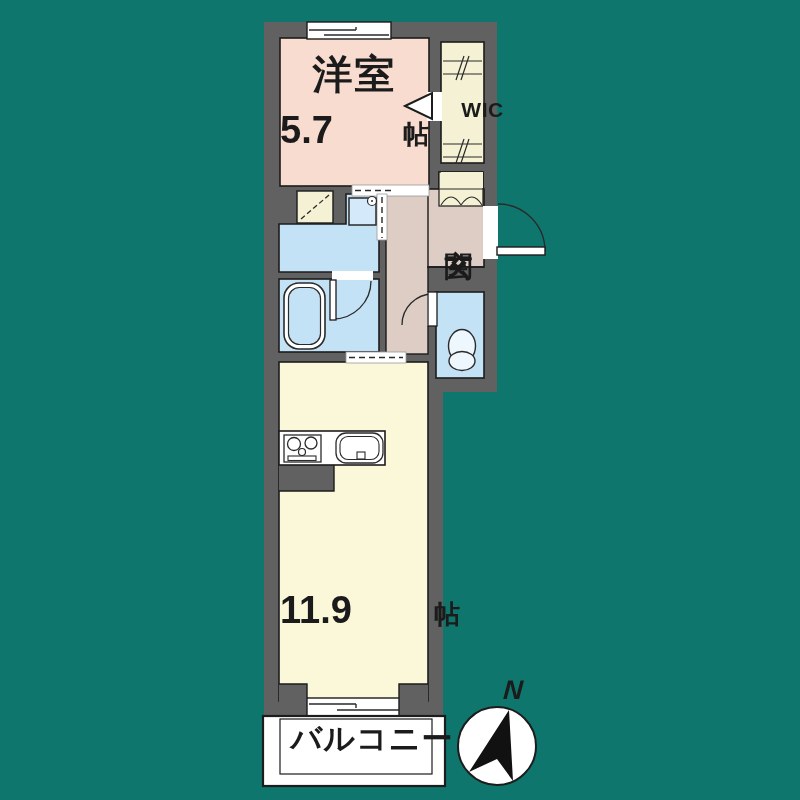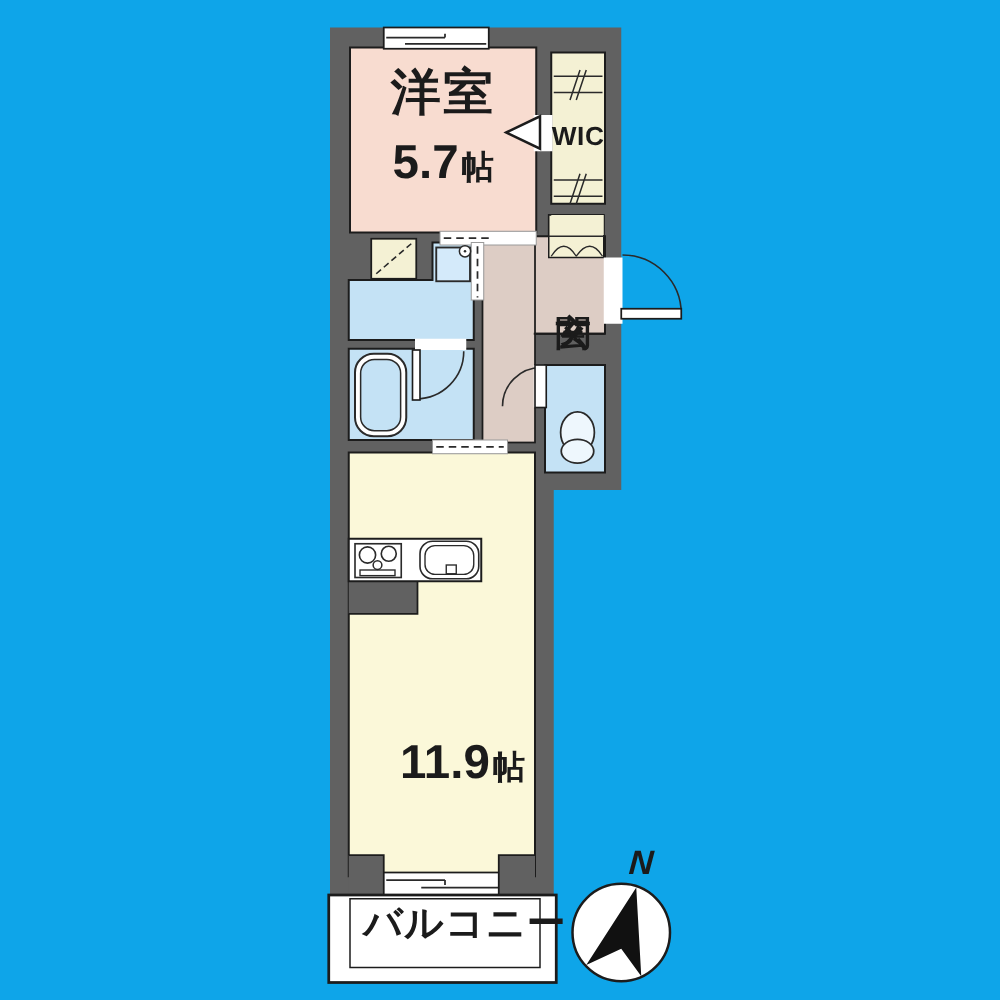--- a/index.html
+++ b/index.html
@@ -1,22 +1,22 @@
 <!DOCTYPE html>
 <html><head>
 <meta charset="utf-8">
 <style>
   html,body{margin:0;padding:0;background:#fff;}
-  .page{position:relative;width:800px;height:800px;background:#0ea5e9;overflow:hidden;
+  .page{position:relative;width:800px;height:800px;background:#0f766e;overflow:hidden;
         font-family:"Liberation Sans","DejaVu Sans",sans-serif;}
   svg{position:absolute;left:0;top:0;}
   .lbl{position:absolute;color:#1b1b1b;font-weight:700;text-align:center;line-height:1.1;
        white-space:nowrap;}
   .lbl .unit{font-size:26px;}
-  .area{display:flex;justify-content:center;align-items:baseline;gap:2px;}
+  .area{display:flex;justify-content:space-between;align-items:baseline;gap:2px;}
   .vertical{writing-mode:vertical-rl;text-orientation:upright;letter-spacing:4px;}
   .n-mark{font-style:italic;transform:skewX(-4deg);}
 </style>
 </head>
 <body>
 
 <div class="page">
 
 <svg width="800" height="800" viewBox="0 0 800 800">
 
@@ -145,21 +145,21 @@
     <polygon points="509,710 469,772 497,759 513,781" fill="#111111"></polygon>
   </g>
 </svg>
 
   <div class="lbl" style="left:280px;top:52px;width:149px;font-size:40px;letter-spacing:2px;">洋室</div>
   <div class="lbl area" style="left:280px;top:110px;width:149px;font-size:38px;">
     <span>5.7</span>
       <span class="unit">帖</span>
   </div>
 
-  <div class="lbl" style="left:440px;top:98px;width:45px;font-size:21px;letter-spacing:0.5px;">WIC</div>
+  <div class="lbl" style="left:460px;top:98px;width:45px;font-size:21px;letter-spacing:0.5px;">WIC</div>
 
   <div class="lbl vertical" style="left:443px;top:195px;width:30px;height:72px;font-size:28px;">玄関</div>
 
   <div class="lbl area" style="left:280px;top:590px;width:180px;font-size:38px;">
     <span>11.9</span>
       <span class="unit">帖</span>
   </div>
 
   <div class="lbl" style="left:281px;top:722px;width:182px;font-size:31px;letter-spacing:1px;">バルコニー</div>
 

